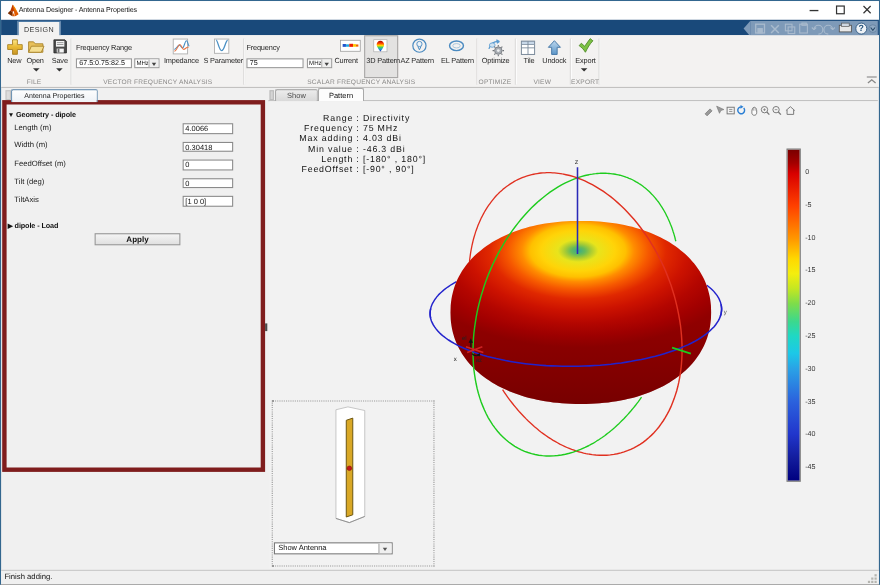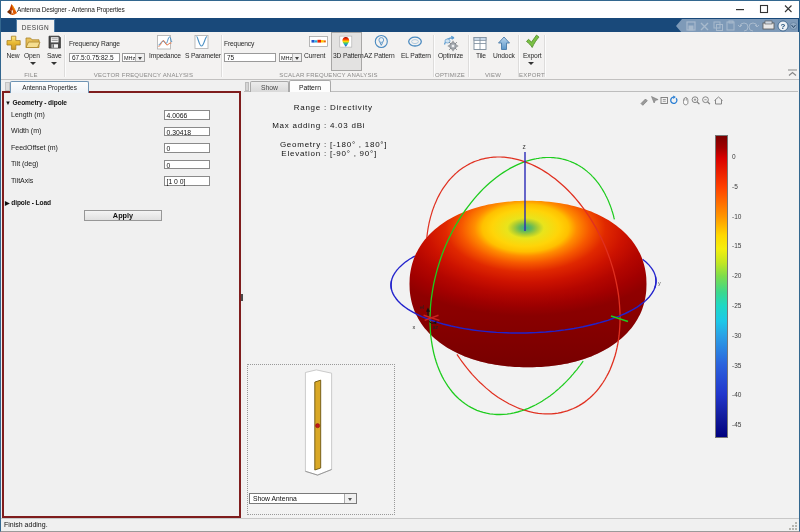--- a/index.html
+++ b/index.html
@@ -19,21 +19,21 @@
 .rdiv{position:absolute;top:3px;width:1px;height:42px;background:#dddcdb;border-right:1px solid #fcfcfc;}
 .seclabel{position:absolute;top:39.5px;height:8px;font-size:6px;color:#8a8988;letter-spacing:0.2px;text-align:center;white-space:nowrap;}
 .rlabel{position:absolute;font-size:6.7px;color:#2a2a2a;white-space:nowrap;letter-spacing:-0.15px;}
 .rinput{position:absolute;background:#fff;border:1px solid #9a9a9a;box-sizing:border-box;font-size:6.5px;color:#222;padding:0 0 0 2px;line-height:8px;}
 .mhz{position:absolute;background:#fff;border:1px solid #9a9a9a;box-sizing:border-box;font-size:5.5px;color:#222;line-height:9px;}
 .mhz .arr{position:absolute;right:0;top:0;bottom:0;width:8px;background:#efefef;border-left:1px solid #b5b5b5;}
 .mhz .arr:after{content:"";position:absolute;left:1.5px;top:3px;border-left:2.5px solid transparent;border-right:2.5px solid transparent;border-top:3px solid #444;}
 .dropd{position:absolute;width:0;height:0;border-left:3px solid transparent;border-right:3px solid transparent;border-top:3.5px solid #333;}
 
 #lefttab{position:absolute;left:9px;top:80px;width:79px;height:11.5px;background:linear-gradient(#fdfdfd,#eef2f6);border:1px solid #6f94b4;border-bottom:none;font-size:6.4px;color:#1a1a1a;text-align:center;line-height:12px;box-sizing:border-box;border-radius:2px 2px 0 0;z-index:5;}
-#leftpanel{position:absolute;left:1px;top:90px;width:239px;height:427px;background:#f0f0f0;border:2px solid #7f1d1d;box-sizing:border-box;}
+#leftpanel{position:absolute;left:1px;top:90px;width:239px;height:338px;background:#f0f0f0;border:4px solid #7f1d1d;box-sizing:border-box;}
 .flabel{position:absolute;left:7px;font-size:7px;color:#1a1a1a;}
 .finput{position:absolute;left:159.5px;width:46px;height:9.5px;background:#fff;border:1px solid #8a8a8a;box-sizing:border-box;font-size:6.8px;color:#111;padding-left:2px;line-height:9px;}
 .sechead{position:absolute;left:1px;font-size:6.6px;font-weight:bold;color:#111;letter-spacing:-0.1px;}
 #applybtn{position:absolute;left:80px;top:117px;width:78px;height:11px;background:linear-gradient(#f4f4f4,#e0e0e0);border:1px solid #979797;box-sizing:border-box;text-align:center;font-size:7.3px;font-weight:bold;color:#111;line-height:9.5px;}
 
 #showtab{position:absolute;left:249px;top:80px;width:39px;height:11px;background:linear-gradient(#ececec,#d9d9d9);border:1px solid #a9a9a9;border-bottom:none;font-size:6.8px;color:#4a4a4a;text-align:center;line-height:12px;box-sizing:border-box;border-radius:2px 2px 0 0;}
 #patterntab{position:absolute;left:288px;top:79px;width:42px;height:12px;background:#fdfdfd;border:1px solid #a9a9a9;border-bottom:none;font-size:6.8px;color:#111;text-align:center;line-height:13px;box-sizing:border-box;border-radius:2px 2px 0 0;}
 #rtabline{position:absolute;left:243px;top:90px;width:554px;height:1px;background:#bdbdbd;}
 #plot{position:absolute;left:244px;top:91px;width:553px;height:426px;background:#f2f2f2;}
 
@@ -238,23 +238,25 @@
     <div id="applybtn">Apply</div>
   </div>
   <div class="abs" style="left:240px;top:293px;width:2px;height:7px;background:#4a4a4a;"></div>
 
   <div id="rtabline"></div>
   <div id="showtab">Show</div>
   <div id="patterntab">Pattern</div>
   <div class="abs" style="left:243.5px;top:81px;width:2px;height:7px;background:#d5d5d5;border:1px solid #bbb"></div>
   <div id="plot">
     <div class="irow" style="top:11px"><span class="il">Range</span> :&nbsp;Directivity</div>
+    <div class="irow" style="top:20.2px"><span class="il">Frequency</span> :&nbsp;75 MHz</div>
     <div class="irow" style="top:29.4px"><span class="il">Max adding</span> :&nbsp;4.03 dBi</div>
-    <div class="irow" style="top:47.8px"><span class="il">Geometry</span> :&nbsp;[-180° , 180°]</div>
-    <div class="irow" style="top:57px"><span class="il">Elevation</span> :&nbsp;[-90° , 90°]</div>
+    <div class="irow" style="top:38.6px"><span class="il">Min value</span> :&nbsp;-46.3 dBi</div>
+    <div class="irow" style="top:47.8px"><span class="il">Length</span> :&nbsp;[-180° , 180°]</div>
+    <div class="irow" style="top:57px"><span class="il">FeedOffset</span> :&nbsp;[-90° , 90°]</div>
     <svg class="abs" style="left:395px;top:3px" width="84" height="11" viewBox="0 0 84 11">
       <g stroke="#7a7a7a" fill="none" stroke-width="0.9">
         <path d="M1 8.5 l4.5-4.5 l1.8 1.8 l-4.5 4.5 z" fill="#9a9a9a" stroke-width="0.7"></path>
         <path d="M11.5 1.5 l2.6 6.5 l1.2-2.6 l2.8-0.8 z" fill="#9a9a9a" stroke-width="0.6"></path>
         <rect x="21" y="2.5" width="6.5" height="6"></rect>
         <path d="M22.8 4.5 h3 M22.8 6.3 h3" stroke-width="0.7"></path>
       </g>
       <g stroke="#2a7fd4" fill="none">
         <path d="M33.5 2.2 a3.1 3.1 0 1 0 2.6 1" stroke-width="1.3"></path>
         <path d="M33.2 0.4 l2.7 1.7 l-2.7 1.8 z" fill="#2a7fd4" stroke="none"></path>

